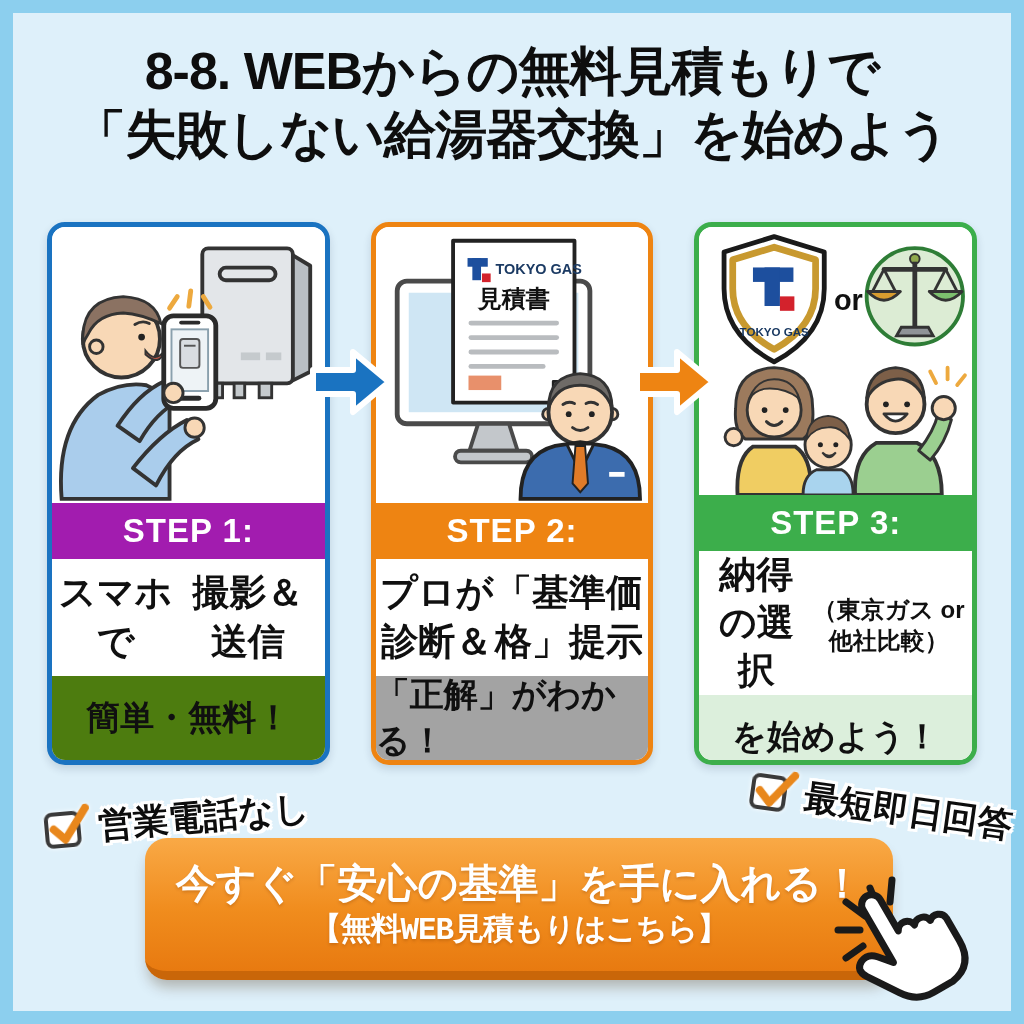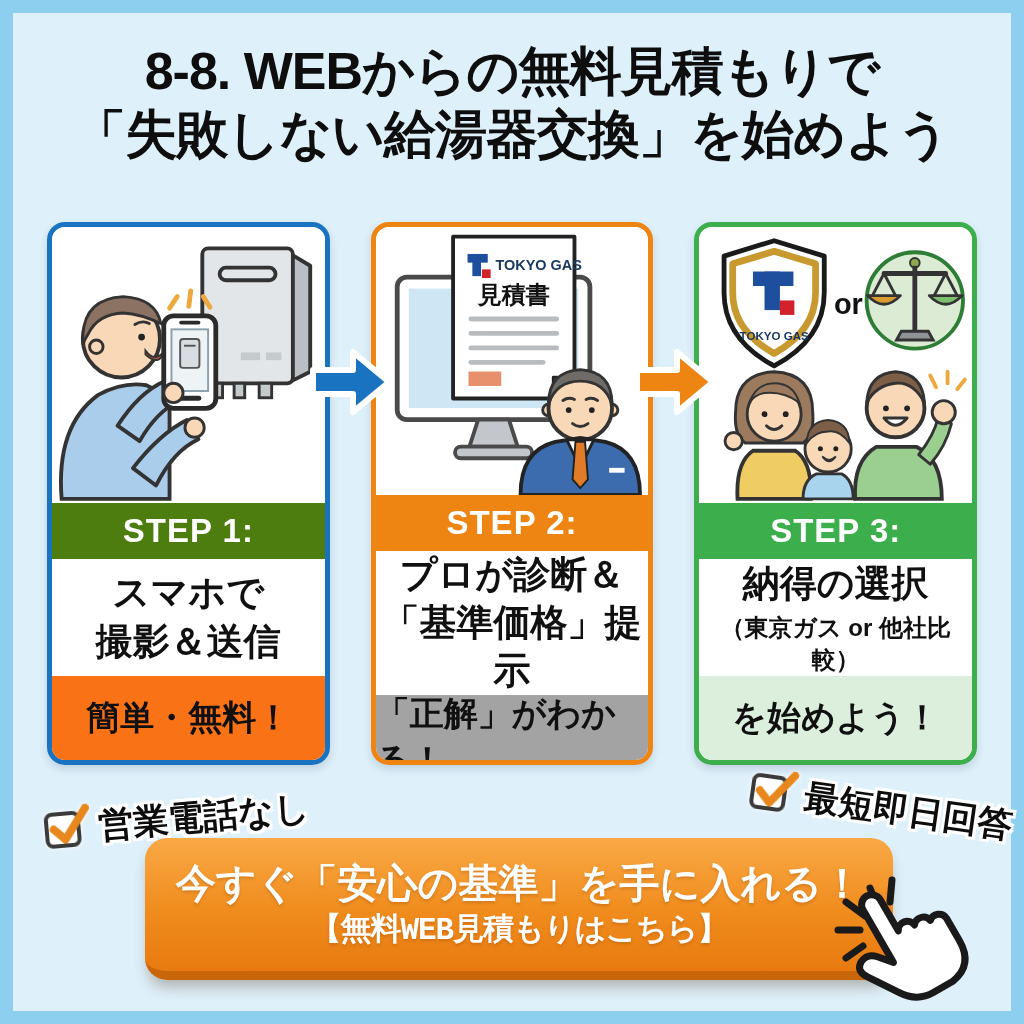--- a/index.html
+++ b/index.html
@@ -25,33 +25,33 @@
   }
   .card.s1{border-color:#1a73c1}
   .card.s2{border-color:#ee8412}
   .card.s3{border-color:#3cae4b}
   .illus{height:276px;position:relative;background:#fff;}
   .illus svg{width:100%;height:100%;display:block;}
   .band{
     height:56px;flex:0 0 56px;display:flex;align-items:center;justify-content:center;
     color:#fff;font-size:33px;font-weight:800;letter-spacing:1px;
   }
-  .s1 .band{background:#4d7c0f}
+  .s1 .band{background:#a21caf}
   .s2 .band{background:#ee8412}
   .s3 .band{background:#3cae4b}
   .main{
-    flex:1;display:flex;flex-direction:column;align-items:center;justify-content:center;
+    flex:1;display:flex;flex-direction:row;align-items:center;justify-content:center;
     font-weight:900;color:#101010;font-size:37px;line-height:1.3;text-align:center;padding:0 4px;
   }
   .main .sub{font-size:24px;font-weight:900;margin-top:4px;}
   .foot{
     height:84px;flex:0 0 84px;display:flex;align-items:center;justify-content:center;
     font-weight:900;font-size:34px;color:#101010;
   }
-  .s1 .foot{background:#f97316}
+  .s1 .foot{background:#4d7c0f}
   .s2 .foot{background:#a3a3a3}
   .s3 .foot{background:#dcefdc}
 
   
   .arrow{position:absolute;top:340px;width:84px;height:84px;z-index:6;}
   .arrow1{left:309px;}
   .arrow2{left:633px;}
 
   
   .badge{

